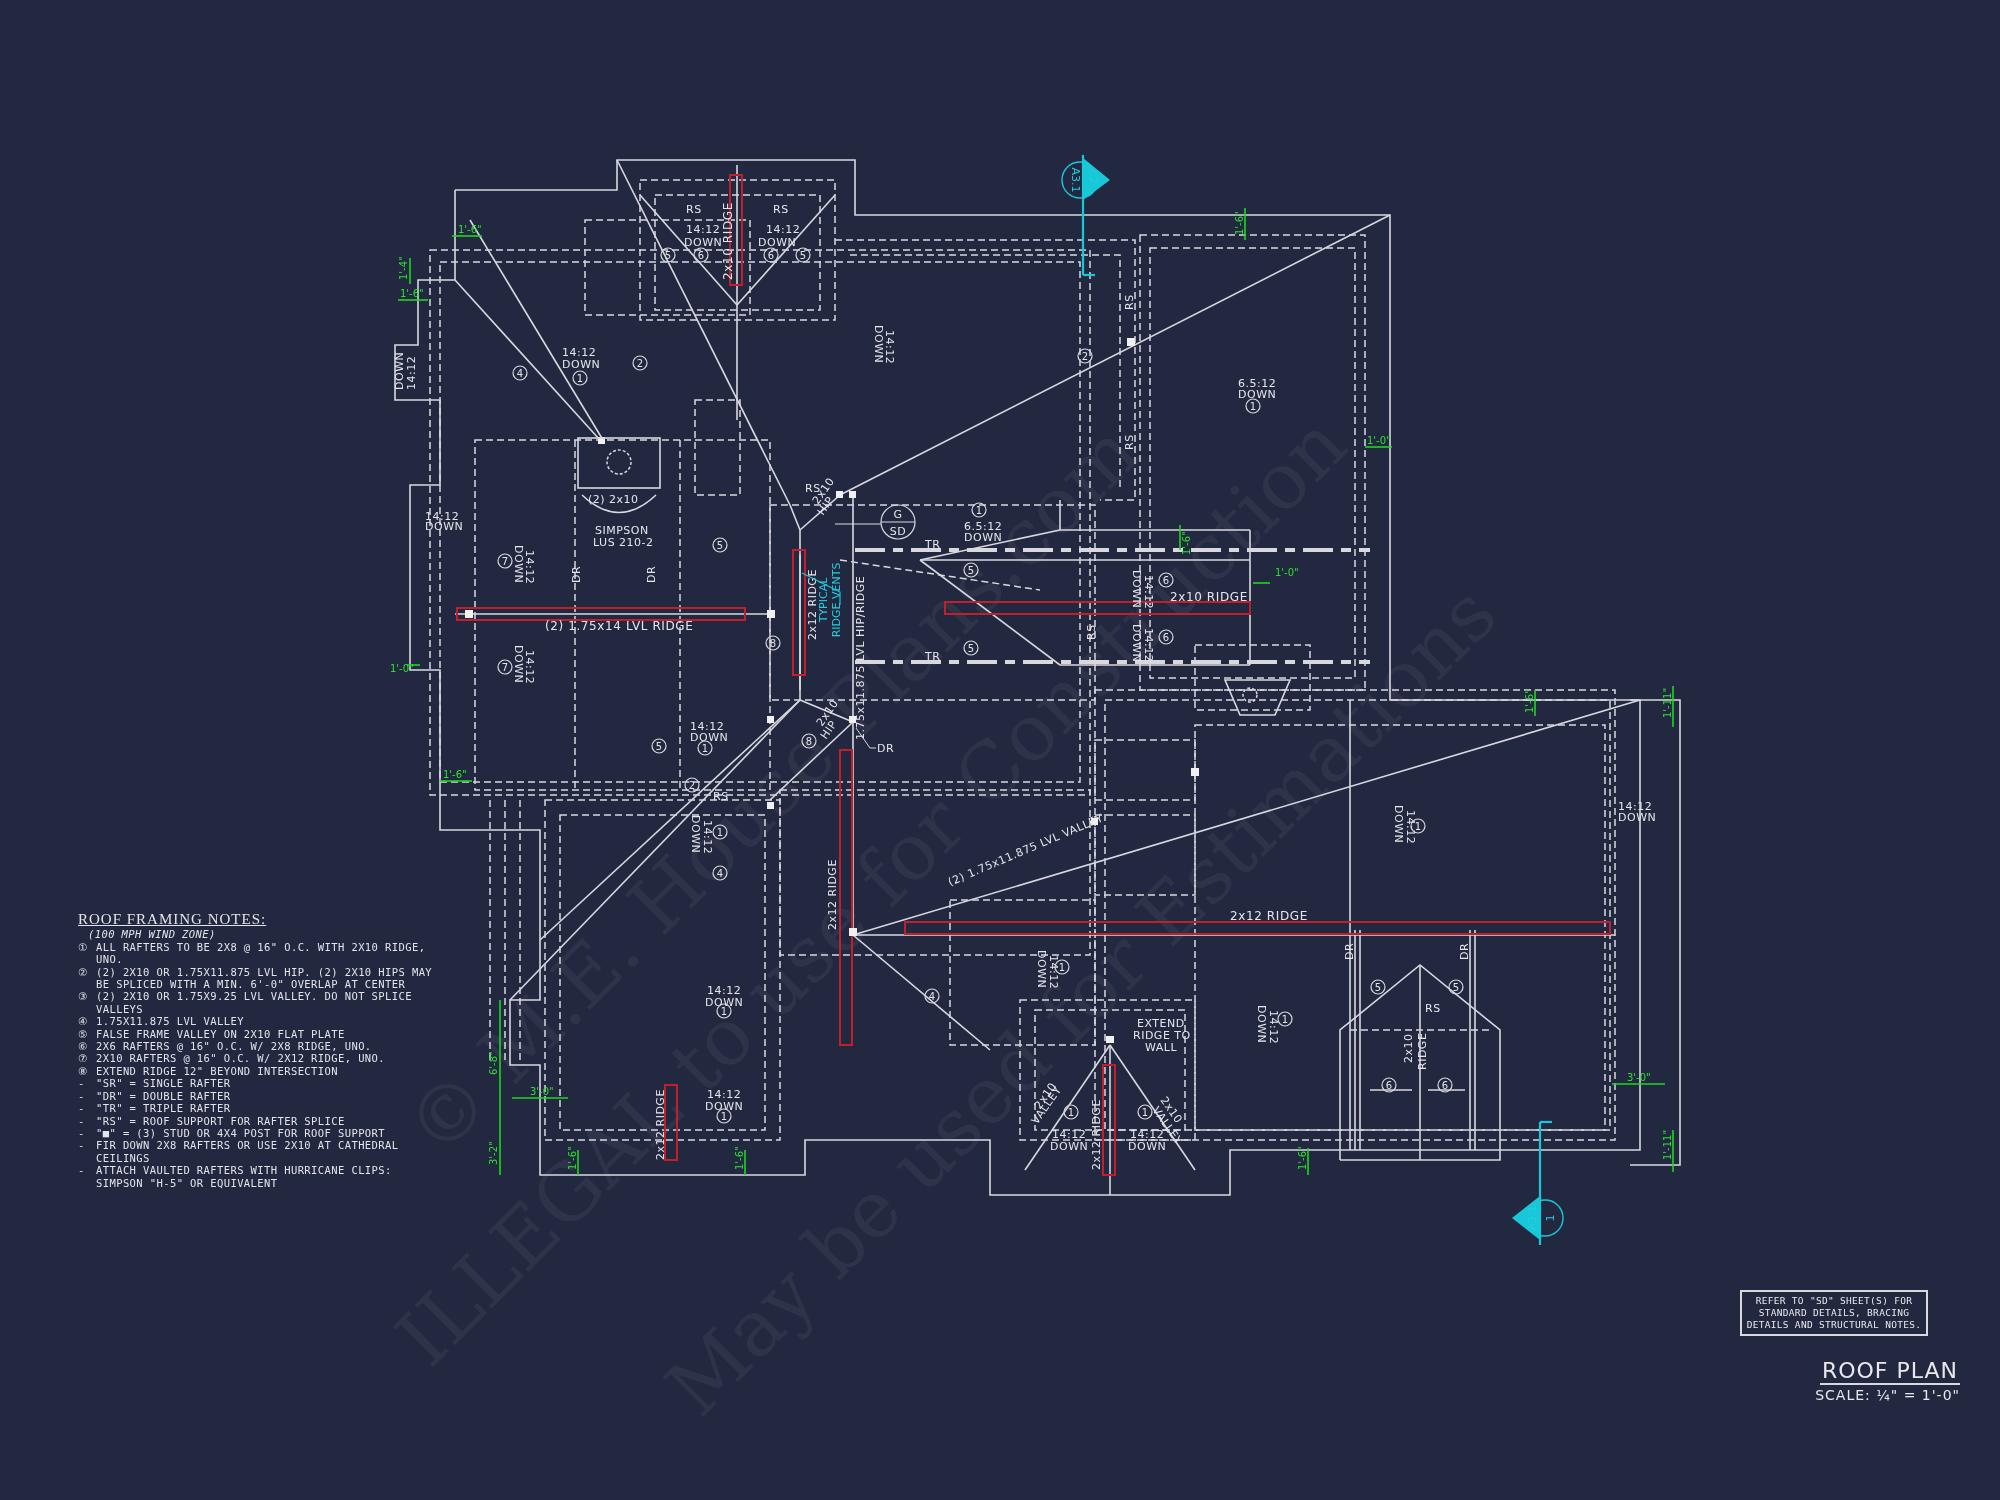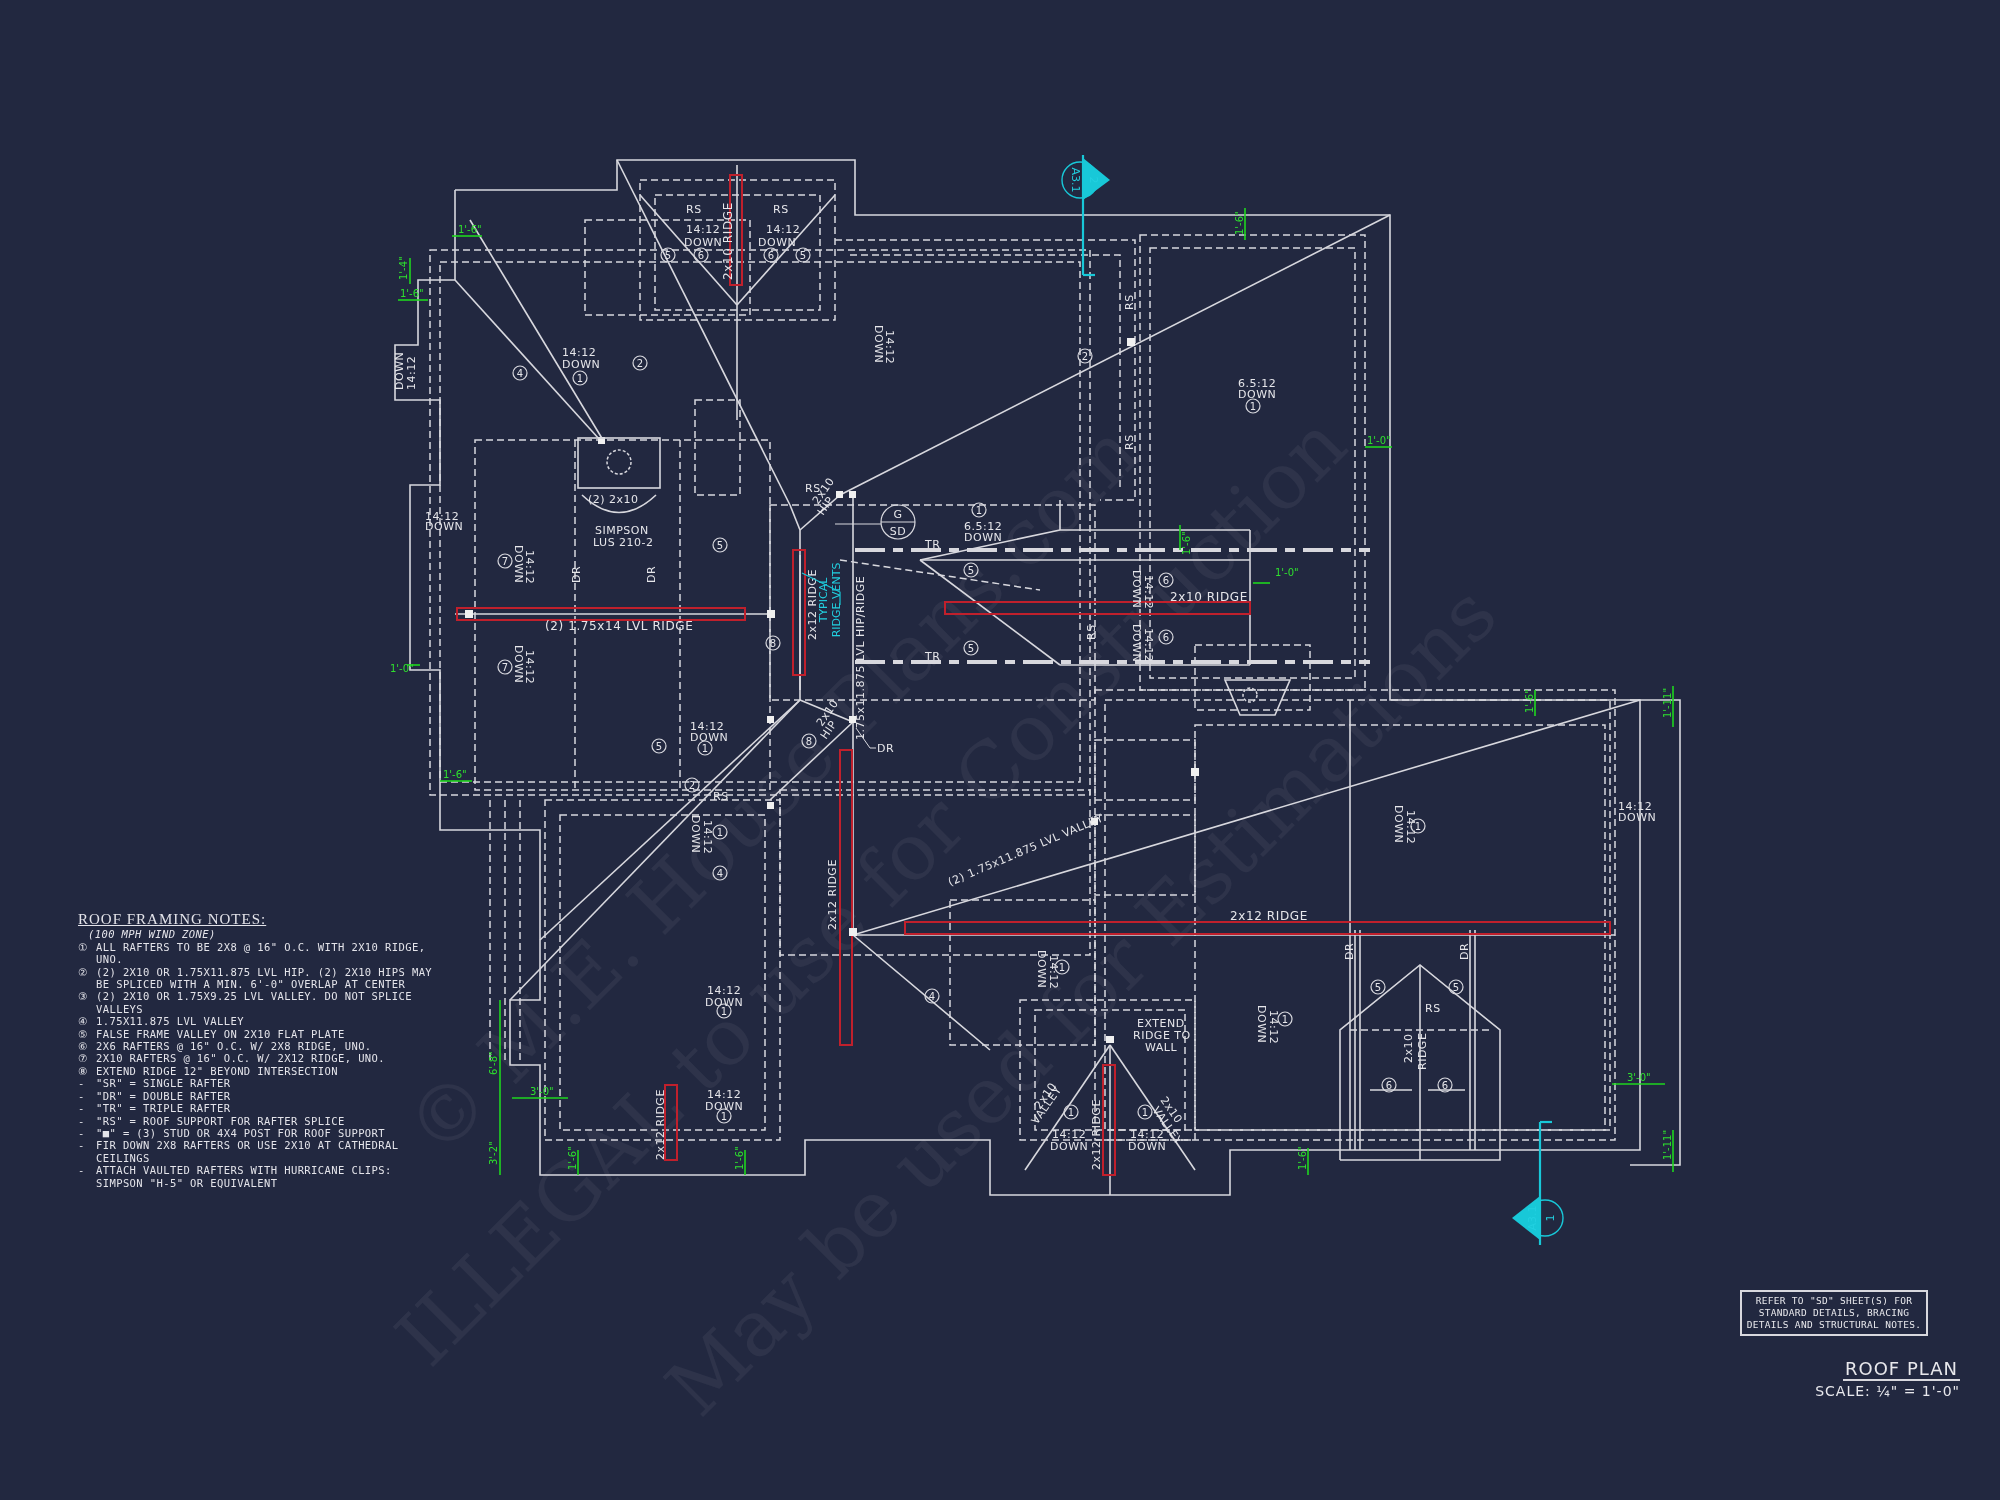--- a/index.html
+++ b/index.html
@@ -24,21 +24,21 @@
   #notes { position:absolute; left:78px; top:913px; width:360px; font-size:10.5px;
            line-height:12.4px; letter-spacing:0.4px; color:#e4e4ea; text-transform:uppercase; }
   #notes .title { font-size:15px; letter-spacing:1px; text-decoration:underline; margin-bottom:3px;font-family:Liberation Serif, serif; }
   #notes .row { display:flex; }
   #notes .mk { width:18px; flex:none; }
   #notes .sub { padding-left:10px;font-style:italic; }
   #refbox { position:absolute; left:1740px; top:1290px; width:176px; border:2px solid #d8d8de;
             padding:3px 4px; font-size:9.5px; line-height:12px; text-align:center; letter-spacing:0.3px;
             text-transform:uppercase; }
   #title-block { position:absolute; left:1810px; top:1358px; text-align:right; width:150px; }
-  #plan-title { font-size:18px; letter-spacing:1px; border-bottom:2px solid #d8d8de; display:inline-block; padding:0 2px; font-family:"DejaVu Sans", sans-serif; }
+  #plan-title { font-size:22px; letter-spacing:1px; border-bottom:2px solid #d8d8de; display:inline-block; padding:0 2px; font-family:"DejaVu Sans", sans-serif; }
   #plan-scale { font-size:14px; letter-spacing:1px; margin-top:2px; font-family:"DejaVu Sans", sans-serif; }
 </style>
 </head>
 <body>
 
 <div id="sheet">
 <svg width="2000" height="1500" viewBox="0 0 2000 1500">
 
   <g>
     <text class="wm" transform="translate(440,1160) rotate(-45)">© M.E. House Plans.com</text>

